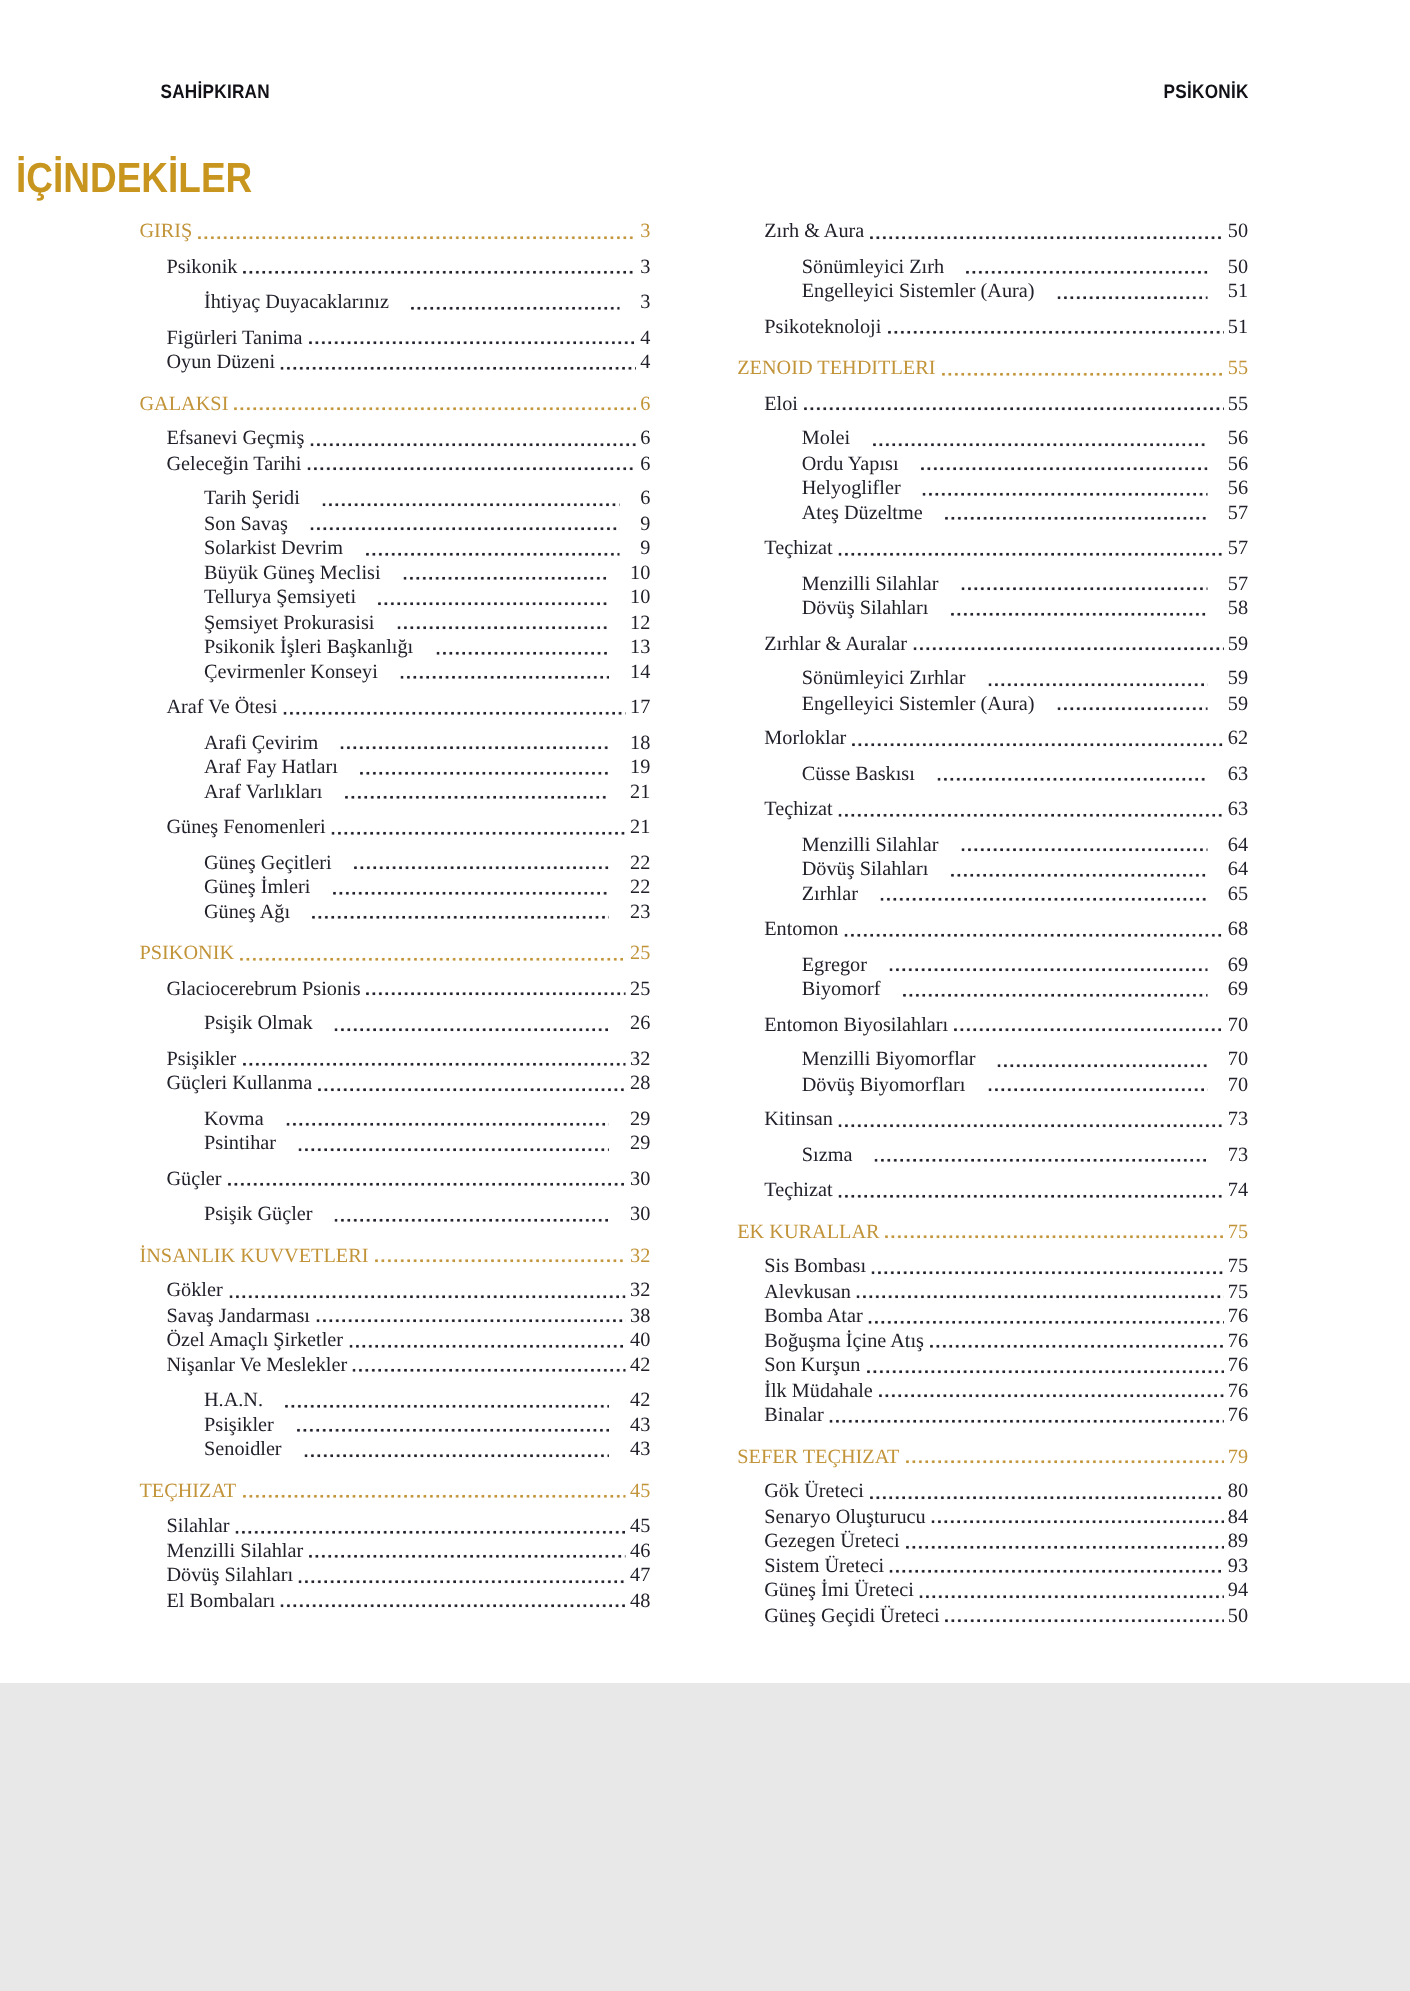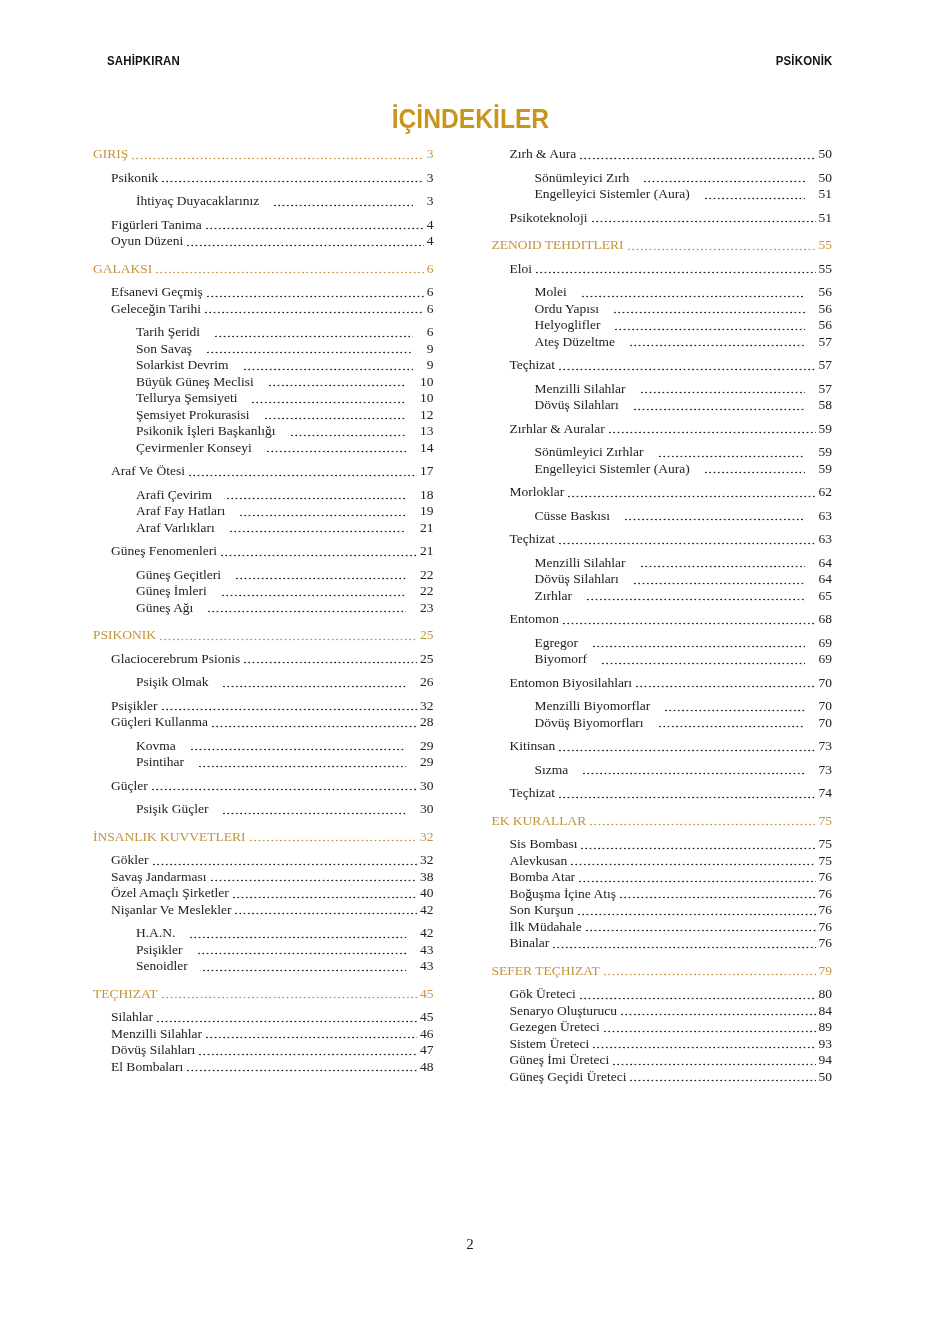--- a/index.html
+++ b/index.html
@@ -6,21 +6,21 @@
     --gold: #C8961E;
     --section-gold: #C29439;
     --text: #21212B;
     --paper: #FFFFFF;
   }
   * { margin: 0; padding: 0; box-sizing: border-box; }
   html, body { background: #e8e8e8; }
   .page {
     position: relative;
     width: 940px;
-    height: 1327px;
+    height: 1122px;
     margin: 0 auto;
     background: var(--paper);
     overflow: hidden;
     font-family: "Liberation Serif", serif;
     color: var(--text);
   }
   .running-header {
     position: absolute;
     top: 53px;
     left: 107px;
@@ -34,21 +34,21 @@
     letter-spacing: 0.2px;
     color: #111118;
   }
   .rh-left { display:inline-block; transform: scaleX(0.88); transform-origin: left center; }
   .rh-right { display:inline-block; transform: scaleX(0.88); transform-origin: right center; }
   .toc-title {
     position: absolute;
     top: 103px;
     left: 0;
     width: 100%;
-    text-align: center;
+    text-align: left;
     font-family: "Liberation Sans", sans-serif;
     font-weight: bold;
     font-size: 28px;
     color: var(--gold);
   }
   .toc-title span { display:inline-block; transform: scaleX(0.88); transform-origin: center; }
   .toc {
     position: absolute;
     top: 146px;
     left: 93px;

